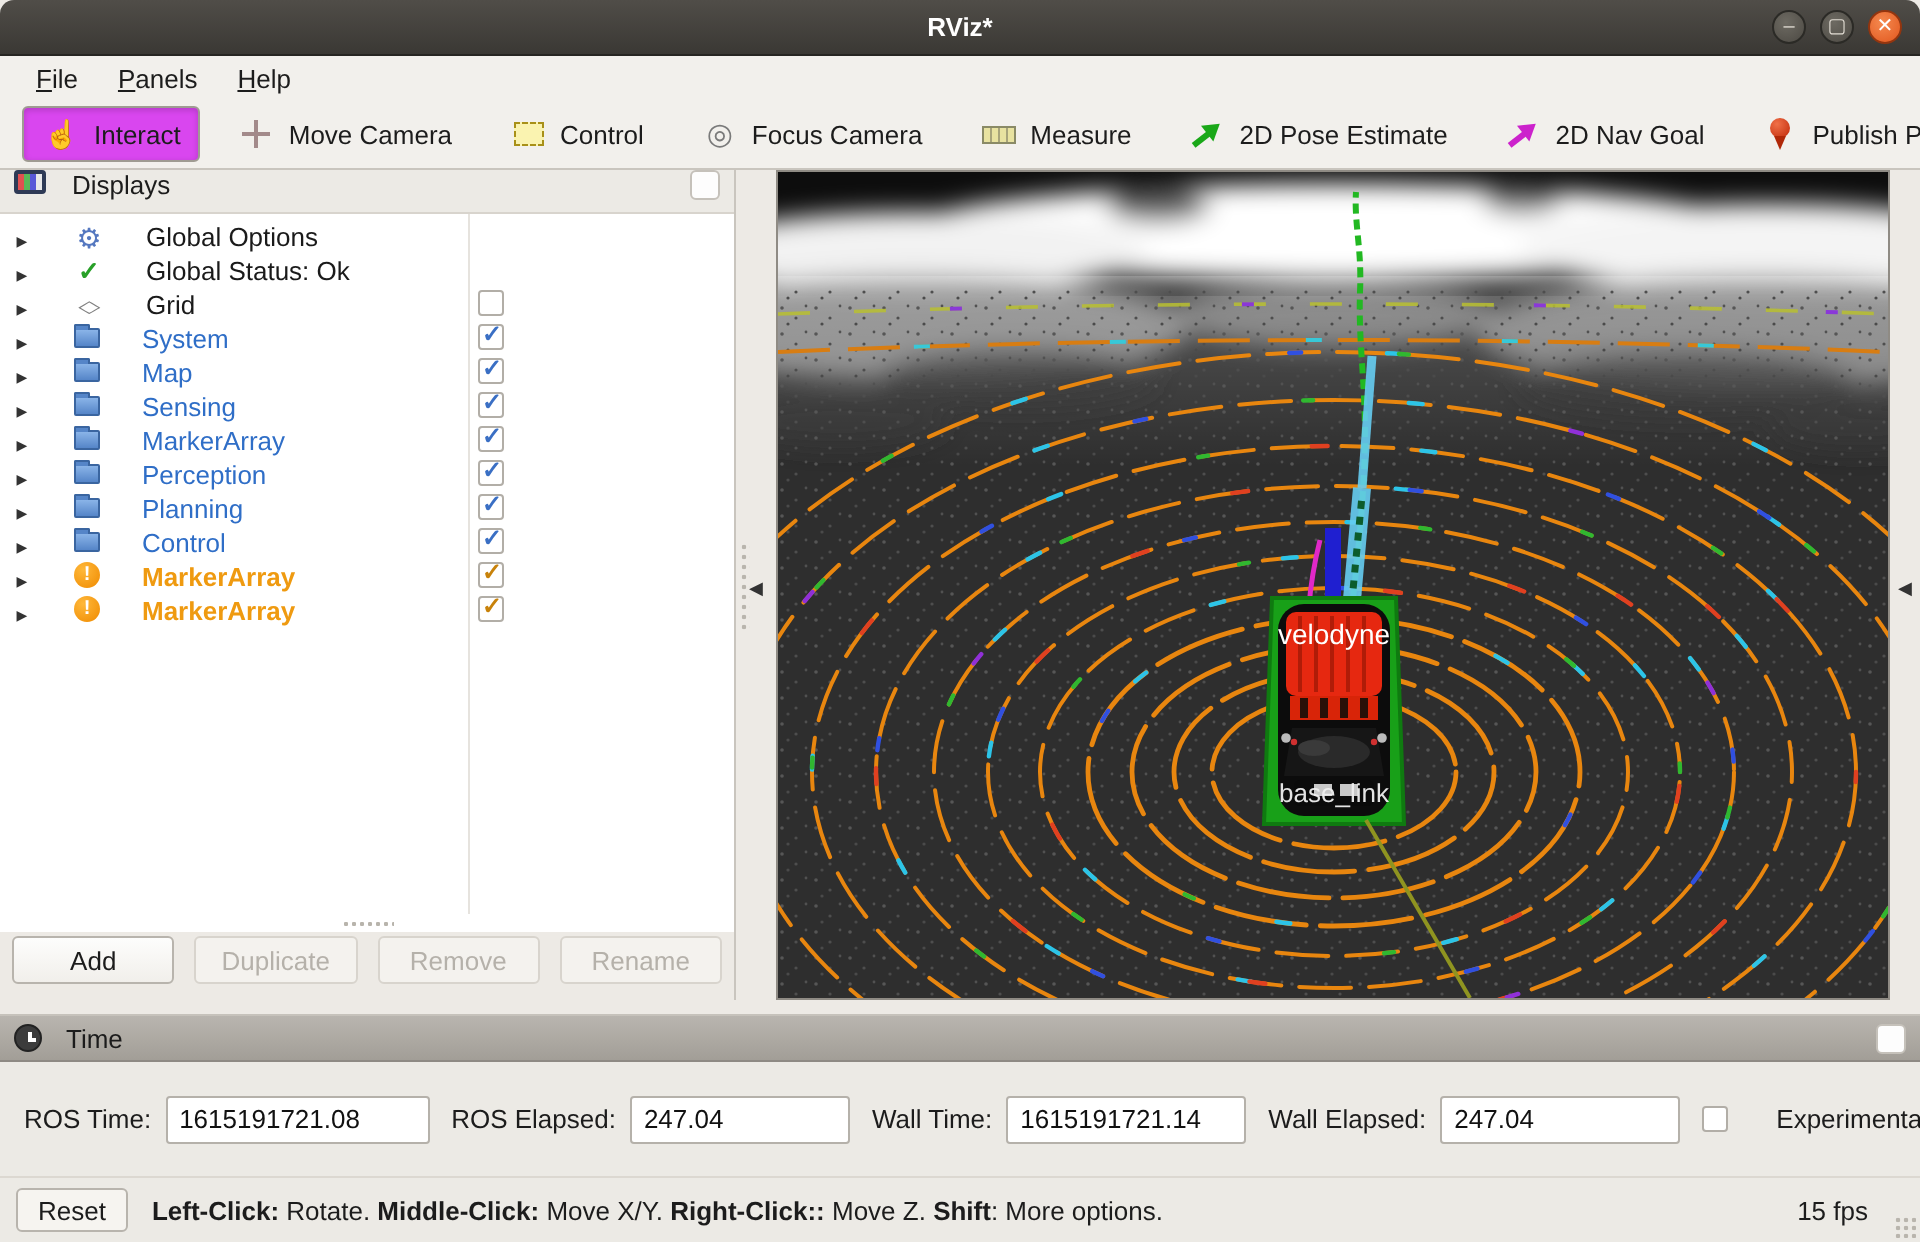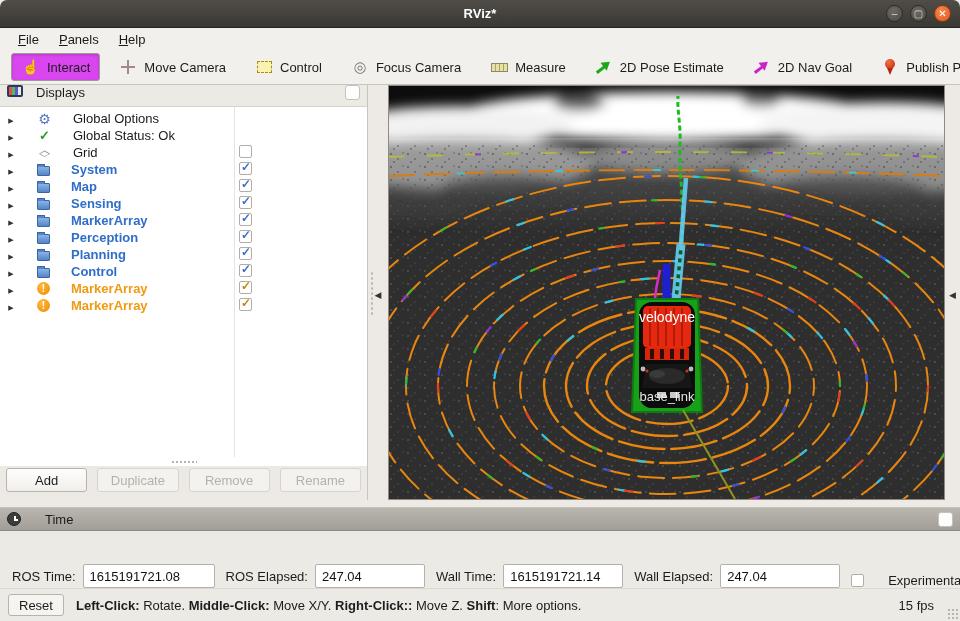--- a/index.html
+++ b/index.html
@@ -49,32 +49,32 @@
 
   
   .displays{width:368px;flex:none;background:#fff;display:flex;flex-direction:column;border-right:1px solid #c9c5be}
   .dheader{height:22px;flex:none;background:#eceae5;display:flex;align-items:flex-start;gap:13px;padding:0 7px;font-size:13px;border-bottom:1px solid #d8d4cd}
   .monitor{width:16px;height:12px;border:2px solid #2e3a55;border-radius:2px;flex:none;
     background:linear-gradient(90deg,#e05050 0 25%,#58b858 25% 50%,#5858d8 50% 75%,#e8e8e8 75%)}
   .panelbtn{margin-left:auto;width:15px;height:15px;background:#fdfdfd;border:1px solid #c5c1ba;border-radius:3px;flex:none}
   .tree{flex:1;position:relative;overflow:hidden;padding-top:3px}
   .tree::after{content:"";position:absolute;left:234px;top:0;bottom:0;width:1px;background:#e6e3de}
   .trow{display:flex;height:17px;align-items:center;font-size:13px}
-  .tleft{display:flex;align-items:center;gap:21px;width:234px;flex:none;padding-left:6px}
+  .tleft{display:flex;gap:21px;width:234px;flex:none;padding-left:6px}
   .texp{width:10px;flex:none;text-align:center}
   .texp::before{content:"▶";font-size:7px;color:#333}
   .ticon{display:inline-flex;width:15px;height:15px;justify-content:center;align-items:center;flex:none}
   .ic-gear::before{content:"⚙";font-size:14px;color:#5578c0;line-height:1}
   .ic-ok::before{content:"✓";color:#28a028;font-weight:bold;font-size:13px}
   .ic-grid::before{content:"◇";color:#808080;font-size:12px;display:inline-block;transform:scaleY(.7) scaleX(1.2)}
   .ic-folder{width:13px;height:10px;background:linear-gradient(#8ab4e8,#5585c8);border:1px solid #3a65a0;border-radius:1px;position:relative;margin-top:2px}
   .ic-folder::before{content:"";position:absolute;top:-3px;left:-1px;width:6px;height:2px;background:#5585c8;border:1px solid #3a65a0;border-bottom:none;border-radius:1px 1px 0 0}
   .ic-warn{width:13px;height:13px;border-radius:50%;background:radial-gradient(circle at 35% 30%,#ffb83a,#ef8a00);position:relative}
   .ic-warn::before{content:"!";position:absolute;inset:0;color:#fff;font-weight:bold;font-size:10px;text-align:center;line-height:13px}
-  .c-blue{color:#2f6ec7;font-weight:bold}
+  .c-blue{color:#2f6ec7;font-weight:normal}
   .c-orange{color:#ef9a10;font-weight:bold}
   .c-plain{color:#1a1a1a}
   .tright{padding-left:5px}
   .cb{width:13px;height:13px;background:#fff;border:1px solid #b2aea7;border-radius:2px;position:relative;display:inline-block;flex:none}
   .cb-checked::after{content:"✓";position:absolute;left:1px;top:-3px;font-size:12px;font-weight:bold;color:#3a6fc4}
   .cbwarn.cb-checked::after{color:#c8820a}
   .cb-none{visibility:hidden}
   .hsplit{height:9px;flex:none;position:relative;background:#fff}
   .hsplit::after{content:"";position:absolute;left:50%;top:3px;width:26px;height:5px;margin-left:-13px;
     background:radial-gradient(circle,#b8b4ac 1px,transparent 1.2px);background-size:4px 4px}
@@ -87,25 +87,25 @@
   .vsplit{width:20px;flex:none;background:#edeae5;position:relative;display:flex;align-items:center;justify-content:center}
   .vgrip{position:absolute;left:2px;top:50%;transform:translateY(-50%);width:5px;height:44px;
     background:radial-gradient(circle,#b9b5ad 1px,transparent 1.3px);background-size:4px 5px}
   .collapse::before{content:"◀";font-size:9px;color:#333}
   .viewport{width:557px;height:415px;flex:none;border:1px solid #8f8b84;background:#2b2b2b;position:relative}
   .rstrip{width:15px;flex:none;background:#edeae5;display:flex;align-items:center;justify-content:center}
 
   
   .timegap{height:7px;flex:none;background:#edeae5}
   .timeheader{height:24px;flex:none;background:linear-gradient(#b9b5af,#a29e97);border-top:1px solid #c6c2bb;border-bottom:1px solid #8e8a84;
-    display:flex;align-items:center;gap:24px;padding:0 7px;font-size:13px}
+    display:flex;align-items:center;gap:12px;padding:0 7px;font-size:13px}
   .clock{width:14px;height:14px;border-radius:50%;background:#3c3c3c;border:1px solid #222;position:relative;flex:none}
   .clock::before{content:"";position:absolute;left:6px;top:3px;width:2px;height:5px;background:#fff}
   .clock::after{content:"";position:absolute;left:6px;top:6px;width:4px;height:2px;background:#fff}
-  .timebody{height:57px;flex:none;background:#eceae5;display:flex;align-items:flex-end;padding:0 12px;font-size:13px}
+  .timebody{height:57px;flex:none;background:#eceae5;display:flex;align-items:center;padding:0 12px;font-size:13px}
   .tfield{display:flex;align-items:center;margin-right:11px}
   .tfield .tlab{margin-right:7px;white-space:nowrap}
   .tfield input{height:24px;border:1px solid #b5b1aa;border-radius:2px;background:#fff;color:#111;
     font-family:"Liberation Sans",sans-serif;font-size:13px;padding:0 6px}
   .in-rostime{width:132px}.in-roselapsed{width:110px}.in-walltime{width:120px}.in-wallelapsed{width:120px}
   .exp{margin-left:auto;display:flex;align-items:center;gap:24px;padding-right:4px}
 
   
   .statusbar{flex:1;background:#eceae5;display:flex;align-items:center;padding:0 8px;font-size:13px;position:relative;border-top:1px solid #dcd8d1}
   .reset-btn{height:22px;padding:0 10px;background:#f6f4f0;border:1px solid #b8b4ad;border-radius:3px;font-size:13px;margin-right:12px;

